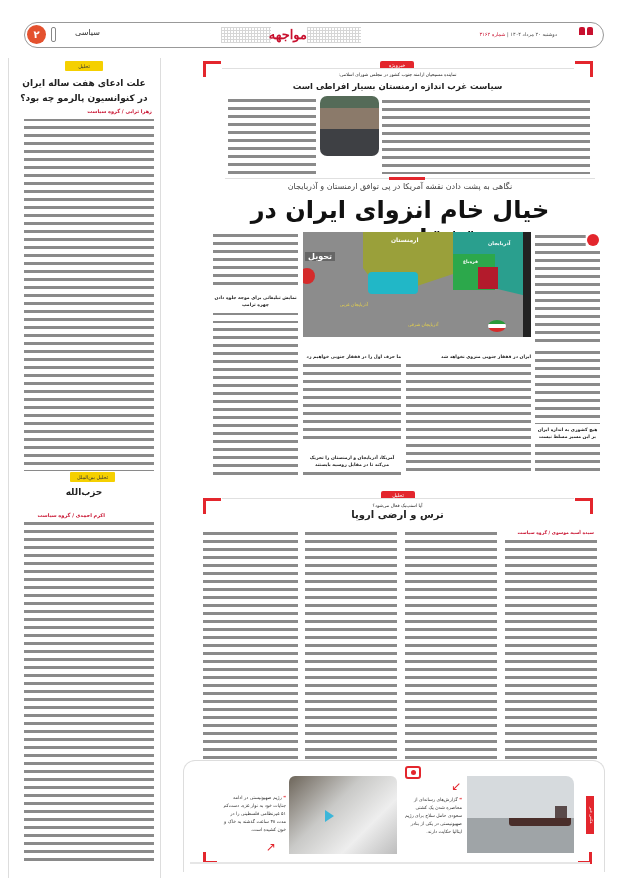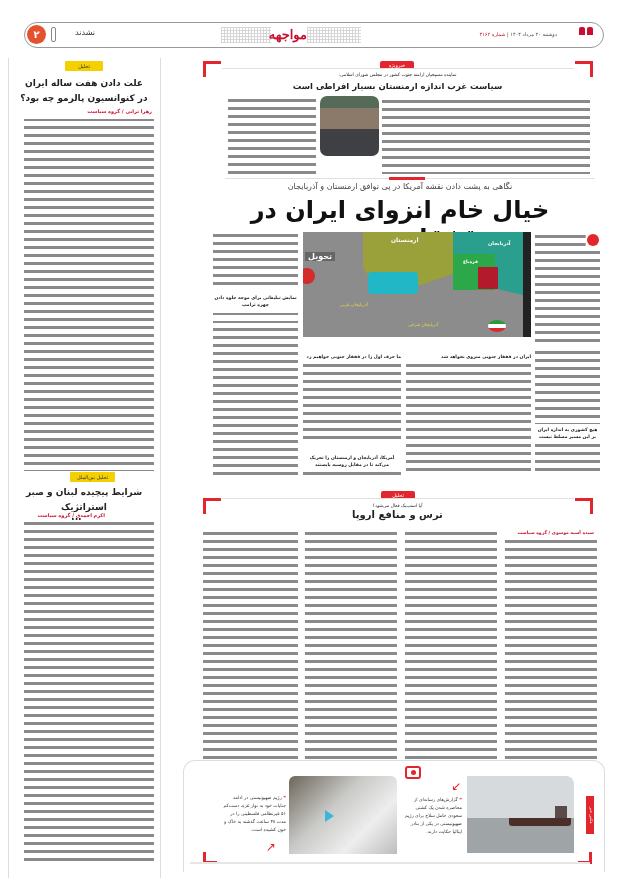--- a/index.html
+++ b/index.html
@@ -35,49 +35,48 @@
 .photo-gaza{background:linear-gradient(135deg,#6d655a,#c9c9c7 40%,#eee 70%,#bdbdbd)}
 .caption{font-size:4.6px;line-height:8px;color:#333;text-align:right}
 .qmark{color:#e3262d;font-weight:bold}
 </style>
 </head>
 <body>
 
 <div class="abs header">
   <div class="abs page-num">۲</div>
   <div class="abs" style="left:26px;top:4px;width:5px;height:15px;border:1px solid #888;border-radius:2px"></div>
-  <div class="abs section-lbl">نشدند</div>
+  <div class="abs section-lbl">سیاسی</div>
   <div class="abs hdr-pattern" style="left:196px;width:50px"></div>
   <div class="abs logo">مواجهه</div>
   <div class="abs hdr-pattern" style="left:282px;width:54px"></div>
   <div class="abs date-txt">
     <span>دوشنبه ۲۰ مرداد ۱۴۰۴</span>
     <span>|</span>
     <span class="red">شماره ۳۱۶۲</span>
   </div>
   <div class="abs brand-icon">
       <span></span>
       <span></span>
     </div>
 </div>
 
 <div class="abs vline" style="left:160px;top:58px;height:820px"></div>
 <div class="abs vline" style="left:8px;top:58px;height:820px"></div>
 
 <div class="abs tag-yellow" style="left:65px;top:61px;width:38px">تحلیل</div>
 <div class="abs h-left" style="left:14px;top:76px;width:140px">
-  <div>علت دادن هفت ساله ایران</div>
+  <div>علت ادعای هفت ساله ایران</div>
   <div>در کنوانسیون پالرمو چه بود؟</div>
 </div>
 <div class="abs byline" style="right:468px;top:108px">زهرا ترابی / گروه سیاست</div>
 <div class="abs txt lines" style="left:24px;top:116px;width:130px;height:355px;color:transparent">اخیراً علی مددی‌پور، عضو کمیسیون اقتصادی مجمع تشخیص مصلحت نظام از تصویب مشروط کنوانسیون پالرمو توسط مجمع خبر داد. بعد از گذشت بیش از هفت سال، کنوانسیون پالرمو و مصوبات مرتبط با FATF در مجمع تصویب شد. سوالی که مطرح می‌شود این است که چرا ایران در این هفت سال در کنوانسیون حضور نداشت؟ ایران به دلیل عدم تصویب چند کنوانسیون کلیدی، از جمله پالرمو و CFT، در فهرست سیاه FATF قرار داشت و از دعوت برای کشورهای عضو محروم بود. این وضعیت باعث افزایش ریسک‌های معاملات مالی و کاهش جذابیت سرمایه‌گذاری خارجی شده بود. عدم رعایت الزامات FATF منجر به رفتار تحقیرآمیز بانک‌های خارجی و احتمال انزوای مالی بیشتر می‌شد. پیوستن به FATF و تصویب کنوانسیون‌های مالی مانند پالرمو، به معنای افزایش شفافیت مالی است. تعاملات مالی ایران با بانک‌های بین‌المللی بهبود می‌یابد و اعتبار ایران در سطح بین‌المللی ارتقا پیدا می‌کند. خروج از لیست سیاه FATF می‌تواند هزینه تراکنش‌های مالی را کاهش دهد و سرمایه‌گذاری خارجی را افزایش دهد.</div>
 
 <div class="abs tag-yellow" style="left:70px;top:472px;width:45px">تحلیل بین‌الملل</div>
 <div class="abs h-left" style="left:14px;top:485px;width:140px">
-  <div>شرایط پیچیده لبنان و صبر استراتژیک</div>
   <div>حزب‌الله</div>
 </div>
 <div class="abs byline" style="right:515px;top:512px">اکرم احمدی / گروه سیاست</div>
 <div class="abs txt lines" style="left:24px;top:520px;width:130px;height:345px;color:transparent">نبیل عرقجی، وزیر اطلاع‌رسانی دولت لبنان، در سخنانی از موافقت دولت این کشور با اهداف سند آمریکایی تحت عنوان «ورقه باراک» خبر داد. او گفت دولت لبنان با این طرح موافقت کرده است. این طرح شامل خلع سلاح حزب‌الله و کنترل جنوب لبنان توسط ارتش است. قطعنامه ۱۷۰۱ شورای امنیت سازمان ملل متحد مطرح شد. حزب‌الله بارها اعلام کرده است که سلاح خود را تحویل نخواهد داد مگر اینکه اشغالگری اسرائیل پایان یابد. دبیرکل حزب‌الله تأکید کرده است که مقاومت از حقوق مشروع ملت لبنان است و صبر استراتژیک حزب‌الله به معنای ضعف نیست. در حال حاضر بحث‌های زیادی درباره آینده لبنان و سلاح حزب‌الله در جریان است و شرایط منطقه پیچیده‌تر از گذشته شده است.</div>
 
 <div class="abs corner-tl" style="left:203px;top:61px;width:18px;height:16px"></div>
 <div class="abs corner-tr" style="left:575px;top:61px;width:18px;height:16px"></div>
 <div class="abs tag-red" style="left:380px;top:61px;width:34px">خبرویژه</div>
 <div class="abs" style="left:222px;top:68px;width:352px;height:1px;background:#e0e0e0"></div>
 <div class="abs sub-head" style="left:230px;top:72px;width:335px;font-weight:normal;font-size:4.5px">نماینده مسیحیان ارامنه جنوب کشور در مجلس شورای اسلامی:</div>
@@ -123,21 +122,21 @@
 <div class="abs sub-head" style="left:303px;top:354px;width:98px;font-size:4.5px;text-align:right">ما حرف اول را در قفقاز جنوبی خواهیم زد</div>
 <div class="abs txt lines" style="left:303px;top:362px;width:98px;height:80px"></div>
 <div class="abs sub-head" style="left:303px;top:454px;width:98px;font-size:4.5px;line-height:7px">آمریکا، آذربایجان و ارمنستان را تحریک می‌کند تا در مقابل روسیه بایستند</div>
 <div class="abs txt lines" style="left:303px;top:470px;width:98px;height:8px"></div>
 
 <div class="abs tag-red" style="left:381px;top:491px;width:34px">تحلیل</div>
 <div class="abs" style="left:222px;top:498px;width:352px;height:1px;background:#e0e0e0"></div>
 <div class="abs corner-tl" style="left:203px;top:498px;width:18px;height:16px"></div>
 <div class="abs corner-tr" style="left:575px;top:498px;width:18px;height:16px"></div>
 <div class="abs sub-head" style="left:230px;top:503px;width:335px;font-weight:normal;font-size:4.5px">آیا اسنپ‌بک فعال می‌شود؟</div>
-<div class="abs sub-head" style="left:230px;top:509px;width:335px;font-size:10px">ترس و منافع اروپا</div>
+<div class="abs sub-head" style="left:230px;top:509px;width:335px;font-size:10px">ترس و ارضی اروپا</div>
 <div class="abs byline" style="right:26px;top:530px;font-size:4.5px">سیده آسیه موسوی / گروه سیاست</div>
 <div class="abs txt lines" style="left:505px;top:538px;width:92px;height:223px;color:transparent">این روزها موضوع امکان حمله مجدد اسرائیل و آمریکا به ایران یکی از مباحثی است که مردم با حساسیت بیشتری اخبار آن را دنبال می‌کنند. تحلیل‌های پیرامون آن وجود دارد. اورانیوم و رد این مطالبه از سوی تهران همراه بوده است. در ابتدای امر به نظر می‌رسد که آمریکایی‌ها مذاکرات را بی‌فایده می‌دانند. کشور در این کنسرسیوم چه خواهد بود؟ منابع مالی، تکنولوژی و اورانیوم مورد نیاز از سوی چه کشور و کشورهایی تأمین می‌شود؟ و در نهایت چه فرمولی برای ایجاد آن شکل خواهد گرفت؟ و کسی که گفت مذاکرات هم ایران همچنان مایل است با فرمول برجام که بر غنی‌سازی در خاک ایران تأکید دارد، مذاکرات را دنبال کند. اروپایی‌ها در حال حاضر در تردید هستند که آیا مکانیسم ماشه را فعال کنند یا نه، زیرا نگران پیامدهای آن برای روابط خود با ایران هستند.</div>
 <div class="abs txt lines" style="left:405px;top:530px;width:92px;height:231px"></div>
 <div class="abs txt lines" style="left:305px;top:530px;width:92px;height:231px"></div>
 <div class="abs txt lines" style="left:203px;top:530px;width:95px;height:231px"></div>
 
 <div class="abs" style="left:183px;top:760px;width:422px;height:112px;border:1px solid #ddd;border-radius:12px 12px 0 0;border-bottom:none"></div>
 <div class="abs" style="left:405px;top:766px;width:16px;height:13px;border:2px solid #e3262d;border-radius:3px;background:#fff">
   <div style="position:absolute;left:4px;top:2px;width:5px;height:5px;border-radius:50%;background:#e3262d"></div>
 </div>

